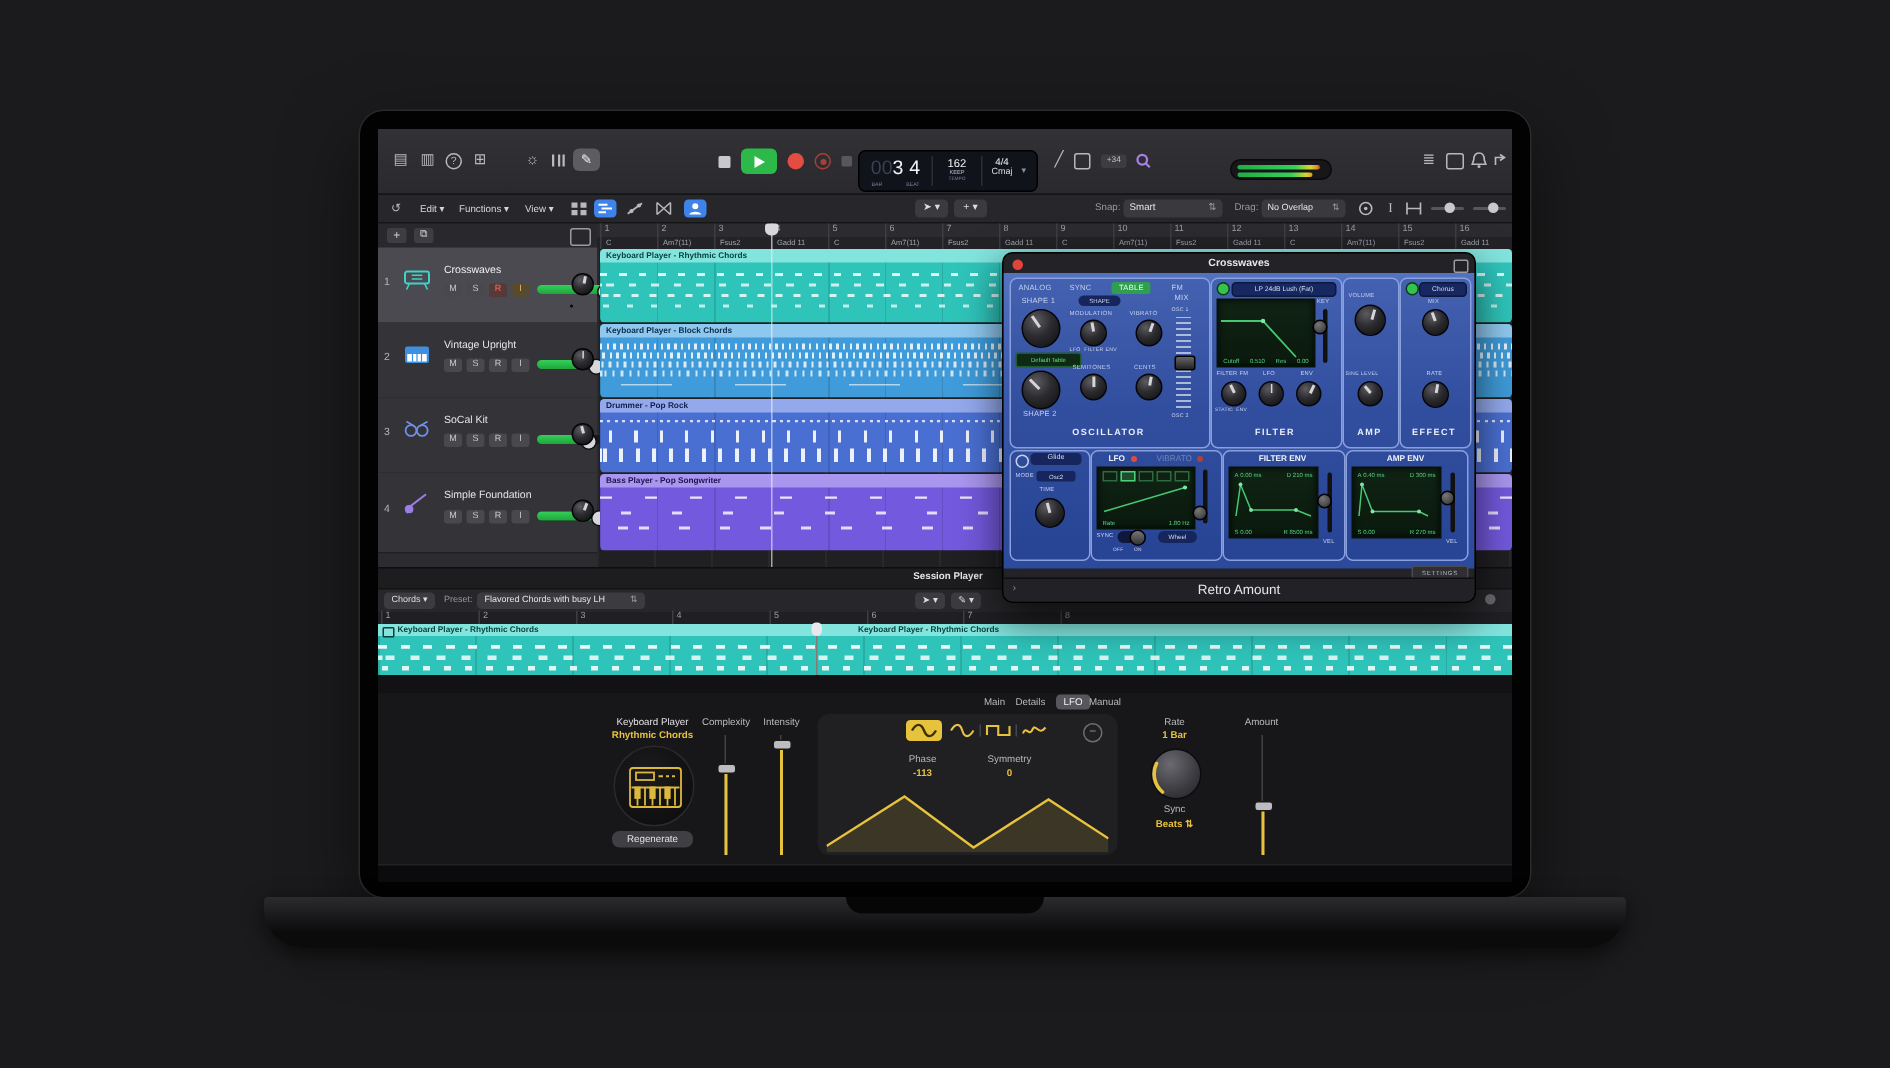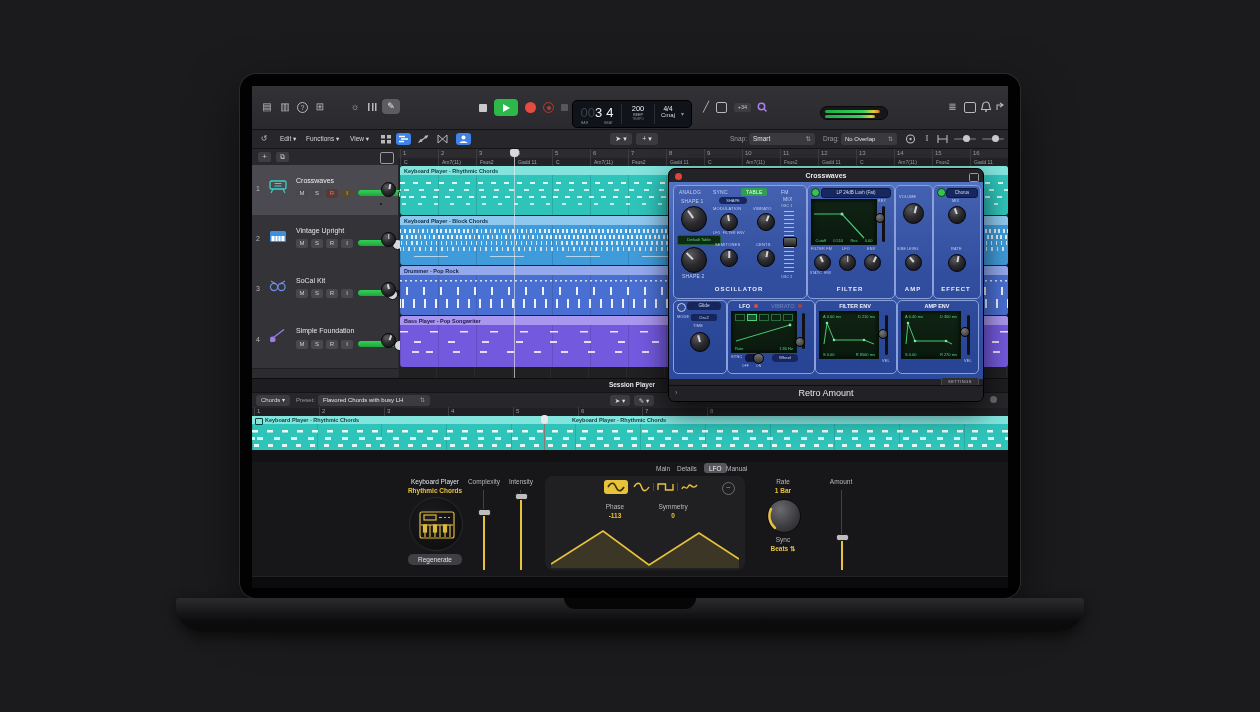--- a/index.html
+++ b/index.html
@@ -70,21 +70,21 @@
   <div class="abs" style="left:320px;top:14px;width:118px;height:26px;background:#11131b;border-radius:5px;border:1px solid #000;display:flex;align-items:stretch;">
     <div style="width:48px;text-align:center;padding-top:2px;">
       <span style="font-size:13px;color:#3a4050;">00</span><span style="font-size:13px;color:#f2f4f8;">3</span><span style="font-size:13px;color:#f2f4f8;margin-left:4px;">4</span>
       <div style="font-size:3.5px;color:#7b8297;display:flex;justify-content:space-around;">
           <span>BAR</span>
           <span>BEAT</span>
         </div>
     </div>
     <div style="width:1px;background:#2a2d38;margin:3px 0;"></div>
     <div style="width:32px;text-align:center;padding-top:3px;">
-      <div style="font-size:7.5px;color:#eef0f5;">200</div>
+      <div style="font-size:7.5px;color:#eef0f5;">162</div>
       <div style="font-size:3.8px;color:#b7bdcd;">KEEP</div>
       <div style="font-size:3.2px;color:#7b8297;">TEMPO</div>
     </div>
     <div style="width:1px;background:#2a2d38;margin:3px 0;"></div>
     <div style="width:26px;text-align:center;padding-top:4px;">
       <div style="font-size:6.5px;color:#eef0f5;">4/4</div>
       <div style="font-size:6px;color:#d9dde8;">Cmaj</div>
     </div>
     <div style="width:10px;color:#8a8f9e;font-size:6px;line-height:26px;">▾</div>
   </div>

